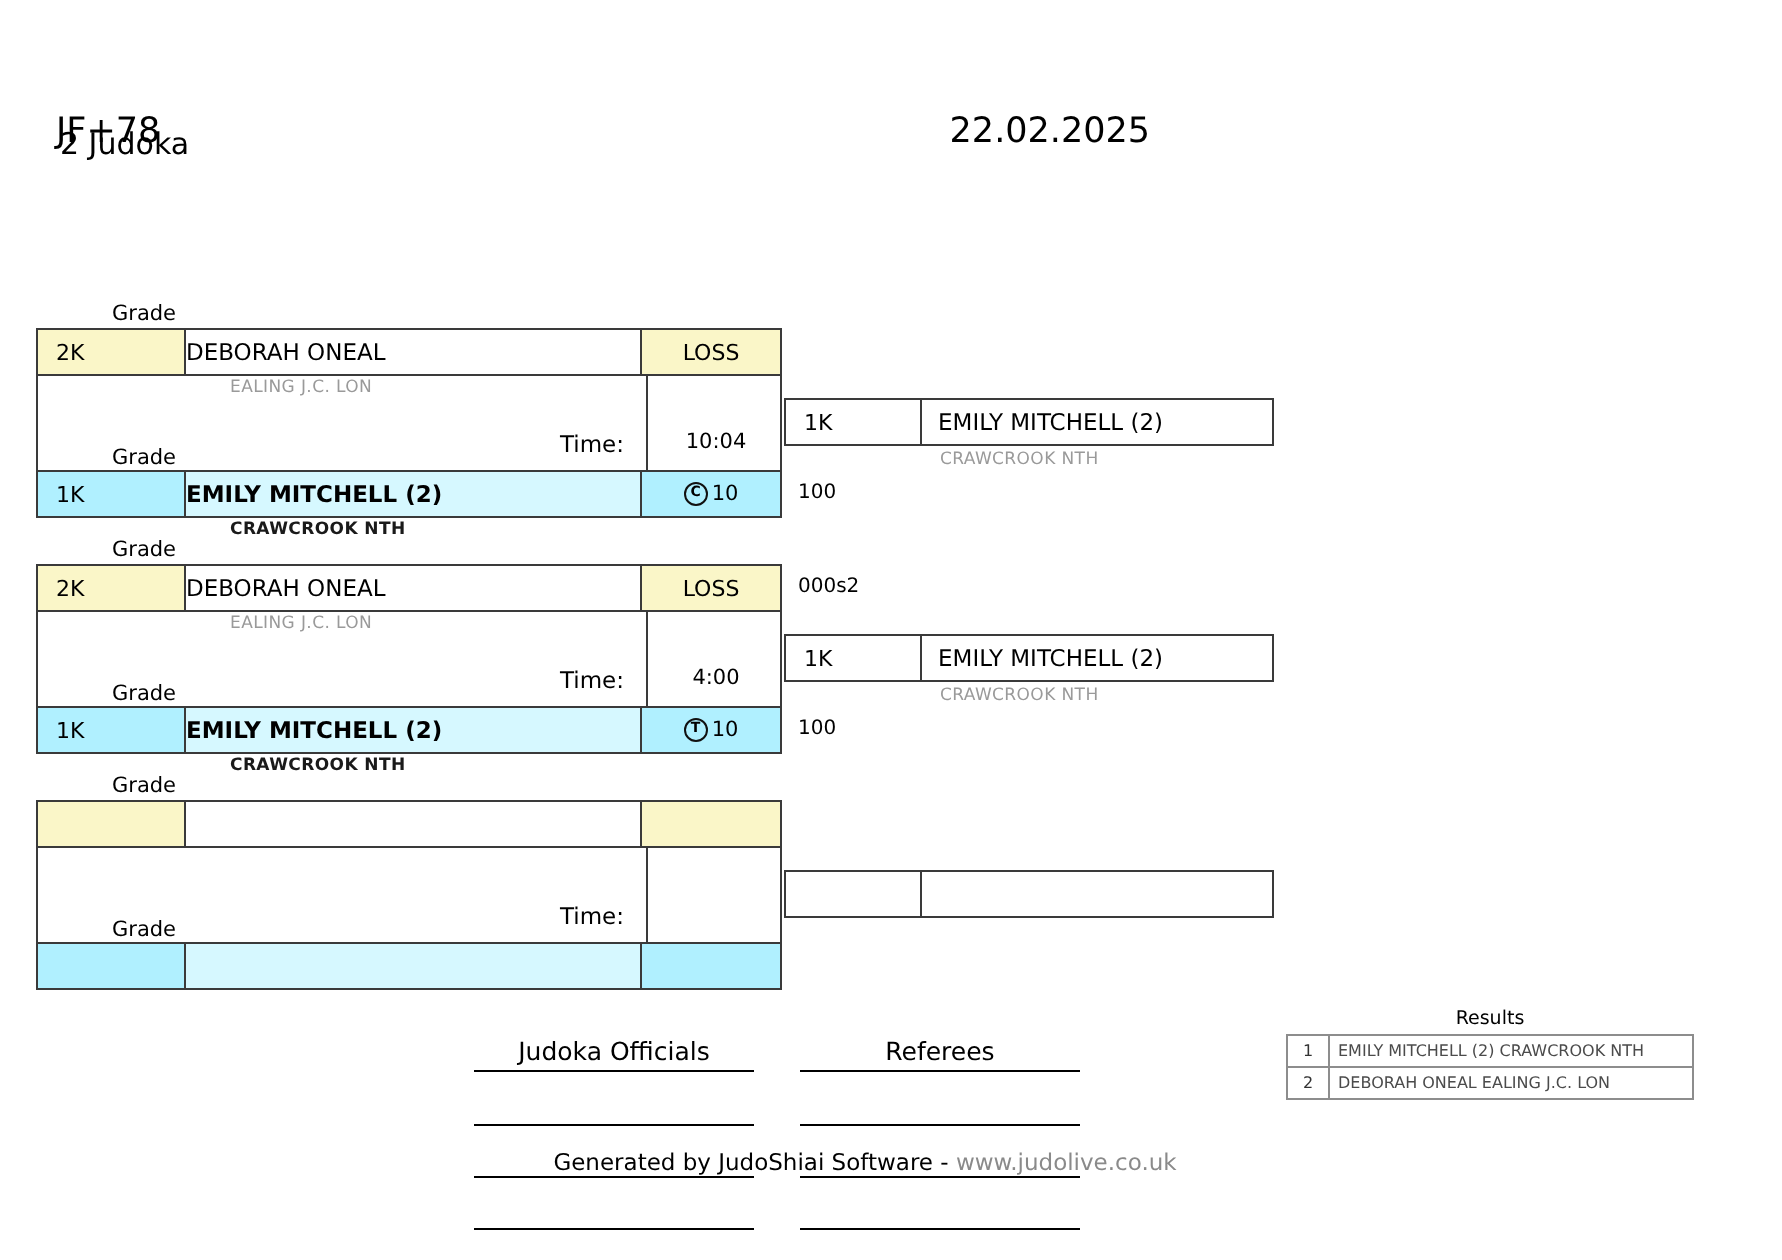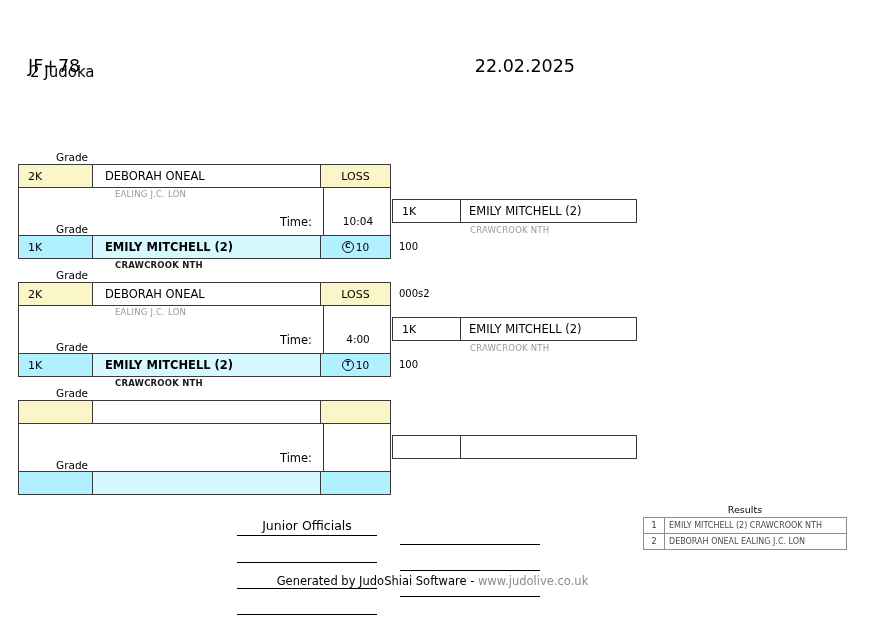--- a/index.html
+++ b/index.html
@@ -93,21 +93,21 @@
     font-size: 11px;
     display: flex; align-items: center;
     padding-left: 9px;
   }
   .prow .ncell {
     flex: 1;
     box-sizing: border-box;
     border-right: 1px solid #3a3a3a;
     font-size: 11.5px;
     display: flex; align-items: center;
-    padding-left: 12px;
+    padding-left: 0;
     white-space: nowrap;
     overflow: hidden;
   }
   .prow .scell {
     width: 69px;
     box-sizing: border-box;
     font-size: 11px;
     display: flex; align-items: center; justify-content: center;
   }
 
@@ -373,27 +373,28 @@
     <div class="club winner" style="top:96px;"></div>
   </div>
 
   <div class="winbox" style="left:392px; top:435px;">
     <div class="wg"></div>
     <div class="wn"></div>
   </div>
 </div>
 
 <div class="sigblock" style="left:237px; top:518px; width:140px;">
-  <div class="sigtitle">Junior Officials</div>
+  <div class="sigtitle">Judoka Officials</div>
   <div class="sigline" style="margin-top:9px;"></div>
   <div class="sigline" style="margin-top:8px;"></div>
   <div class="sigline" style="margin-top:8px;"></div>
 </div>
 
 <div class="sigblock" style="left:400px; top:518px; width:140px;">
+  <div class="sigtitle">Referees</div>
   <div class="sigline" style="margin-top:9px;"></div>
   <div class="sigline" style="margin-top:8px;"></div>
   <div class="sigline" style="margin-top:8px;"></div>
 </div>
 
 <div id="results">
   <div class="rtitle">Results</div>
   <table>
     <tbody>
       <tr>

